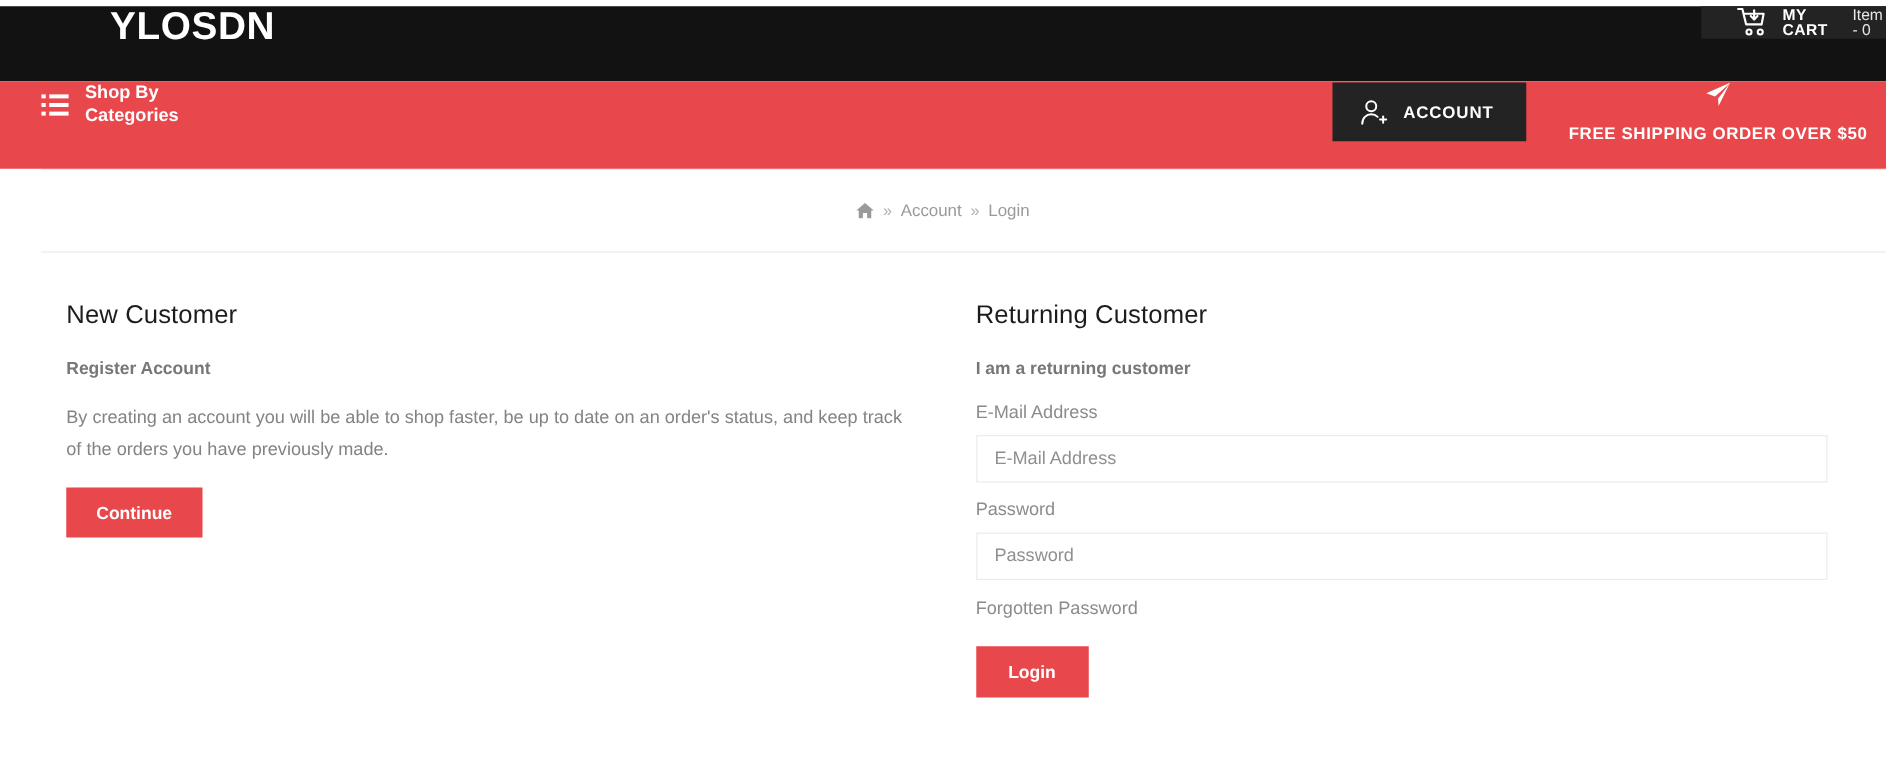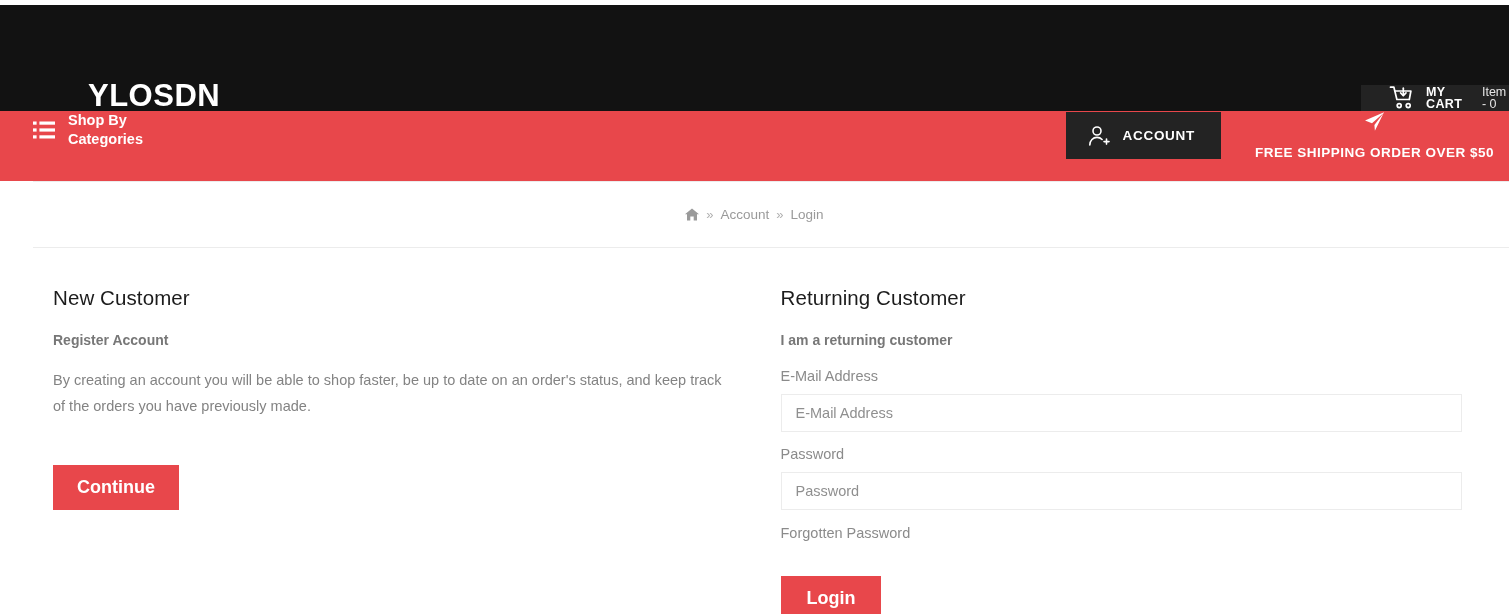--- a/index.html
+++ b/index.html
@@ -15,24 +15,24 @@
 
   
   .top-strip {
     height: 5px;
     background: #ffffff;
     width: 100%;
   }
 
   
   .header {
-    height: 106px;
+    height: 60px;
     background: #121212;
     display: flex;
-    align-items: flex-end;
+    align-items: flex-start;
     position: relative;
   }
   .logo-wrap {
     display: flex;
     align-items: center;
     padding-left: 88px;
     flex: 1 1 auto;
   }
   .logo {
     color: #ffffff;
@@ -199,33 +199,32 @@
     font-size: 14px;
     font-weight: bold;
     color: #777777;
     margin-bottom: 20px;
   }
   .para {
     font-size: 14.5px;
     color: #838383;
     line-height: 1.78;
     max-width: 690px;
-    margin-bottom: 32px;
+    margin-bottom: 16px;
   }
   .btn-red {
     background: #e8474b;
     color: #ffffff;
     border: none;
     cursor: pointer;
     font-family: "Liberation Sans", sans-serif;
-    font-size: 18px;
+    font-size: 14px;
     font-weight: bold;
     padding: 12px 24px;
     line-height: 1.2;
-    margin-top: 13px;
   }
   .btn-login { padding: 12px 26px; }
 
   .field-label {
     display: block;
     font-size: 14.5px;
     color: #8b8b8b;
     margin-bottom: 10px;
   }
   .field-input {

